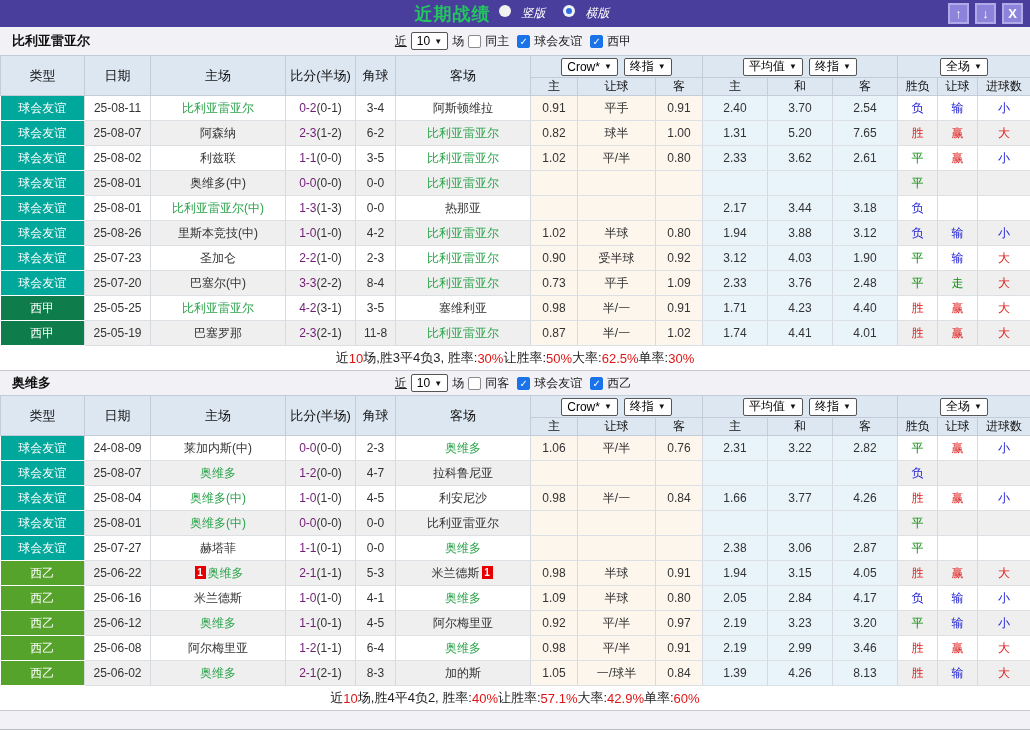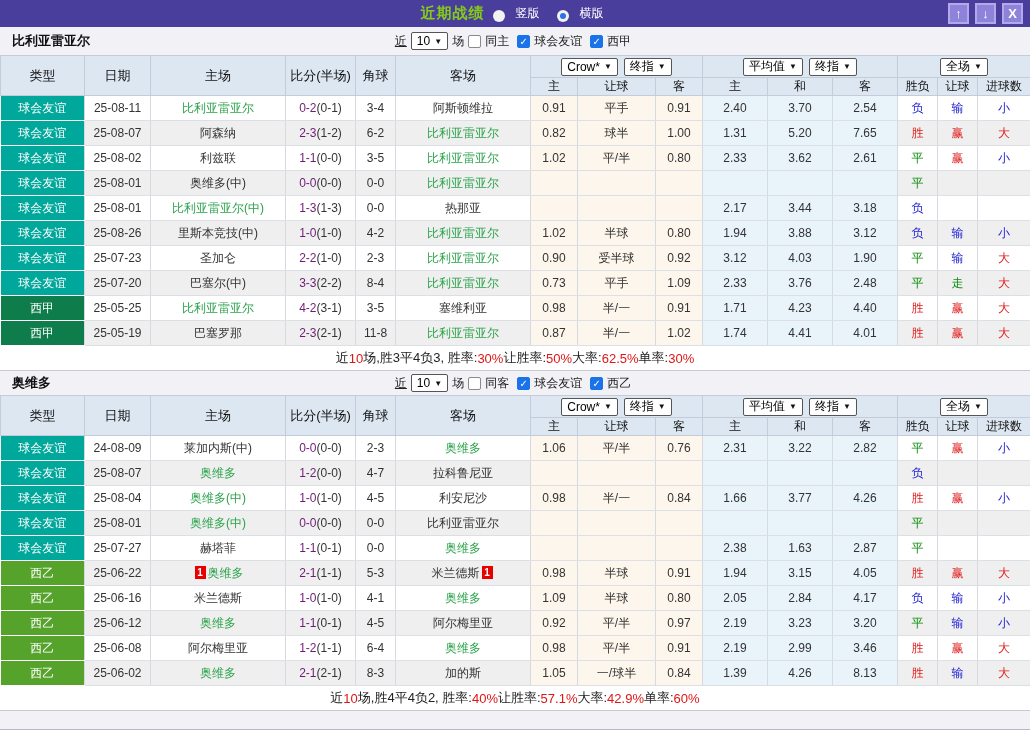--- a/index.html
+++ b/index.html
@@ -2,22 +2,22 @@
 <html><head>
 <meta charset="utf-8">
 <style>
   * { margin:0; padding:0; box-sizing:border-box; }
   body { font-family:"Liberation Sans","DejaVu Sans",sans-serif; background:#fff; }
   #app { width:1030px; height:730px; overflow:hidden; background:#f1f1f6; border-bottom:1px solid #b9b9c4; }
 
   
   .titlebar { position:relative; height:27px; background:#4a3e9d; display:flex; align-items:center; }
   .tb-center { position:absolute; left:0; right:0; display:flex; justify-content:center; align-items:center; gap:8px; }
-  .tb-title { color:#84cc16; font-weight:bold; font-size:15px; letter-spacing:1px;text-align:center; }
-  .radio-group { display:flex; align-items:flex-end; gap:11px; }
+  .tb-title { color:#22c55e; font-weight:bold; font-size:18px; letter-spacing:1px;text-align:center; }
+  .radio-group { display:flex; align-items:flex-start; gap:11px;font-style:italic; }
   .radio { width:12px; height:12px; border-radius:50%; background:#f2f2f2; display:inline-block; position:relative; cursor:pointer; }
   .radio.checked::after { content:""; position:absolute; left:3px; top:3px; width:6px; height:6px; border-radius:50%; background:#2f6fe4; }
   .radio-label { color:#fff; font-size:12px; margin-right:6px; }
   .tb-buttons { position:absolute; right:7px; top:3px; display:flex; gap:6px; }
   .tb-btn { width:21px; height:21px; background:#8d83da; border:2px solid #b2aae8; color:#fff; font-weight:bold; font-size:13px; line-height:17px; text-align:center; cursor:pointer; }
 
   
   .section-head { position:relative; height:28px; background:#f1f1f6; display:flex; align-items:center; }
   .section.second .section-head { height:24px; }
   .team-name { font-size:13px; font-weight:bold; color:#111; margin-left:12px; }
@@ -528,21 +528,21 @@
     <td class="c-type t-friendly">球会友谊</td>
     <td class="c-date">25-07-27</td>
     <td class="c-home"><span>赫塔菲</span></td>
     <td class="c-score"><span class="ft">1-1</span><span class="ht">(0-1)</span></td>
     <td class="c-corner">0-0</td>
     <td class="c-away"><span class="green-team">奥维多</span></td>
     <td class="crowc line-home"></td>
     <td class="crowc line-mid"></td>
     <td class="crowc line-away"></td>
     <td class="avgc avg-home">2.38</td>
-    <td class="avgc avg-draw">1.63</td>
+    <td class="avgc avg-draw">3.06</td>
     <td class="avgc avg-away">2.87</td>
     <td class="r-wdl res-green">平</td>
     <td class="r-line"></td>
     <td class="r-goals"></td>
   </tr>
 
   <tr>
     <td class="c-type t-segunda">西乙</td>
     <td class="c-date">25-06-22</td>
     <td class="c-home"><span class="card">1</span><span class="green-team">奥维多</span></td>

